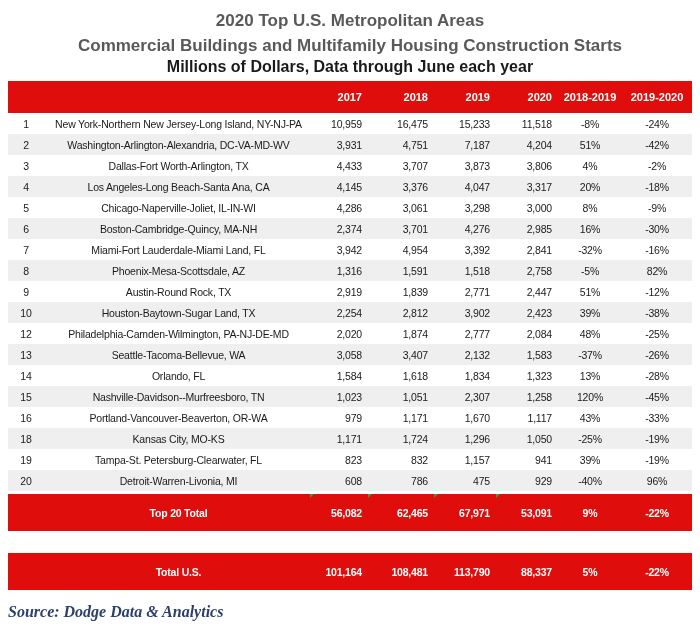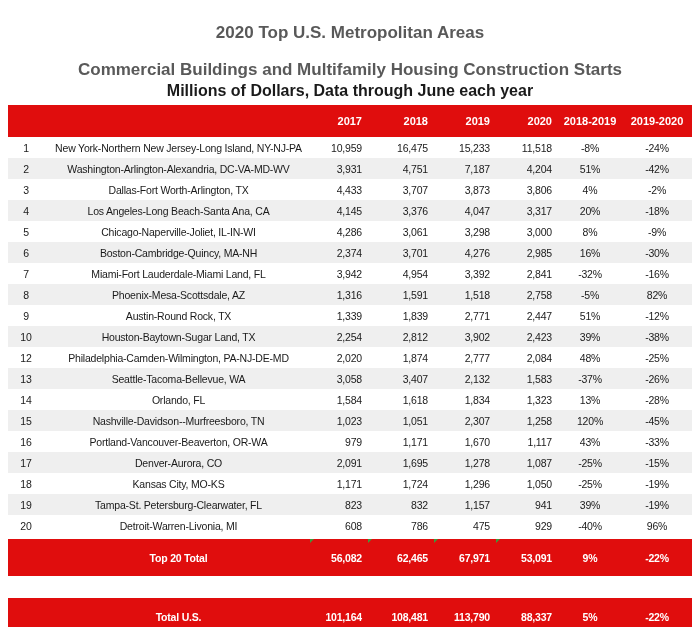--- a/index.html
+++ b/index.html
@@ -19,21 +19,20 @@
     font-family:"Liberation Sans", sans-serif;
     background:#ffffff;
     overflow:hidden;
   }
   .title-line{
     text-align:center;
     font-weight:bold;
     font-size:17px;
     line-height:25px;
     color:var(--title-gray);
-    margin-top:12px;
   }
   .units-line{
     text-align:center;
     font-weight:bold;
     font-size:16px;
     line-height:16px;
     color:var(--ink);
     margin-top:1px;
   }
   table.metro-table{
@@ -219,21 +218,21 @@
     <td class="num">1,591</td>
     <td class="num">1,518</td>
     <td class="num">2,758</td>
     <td class="pct">-5%</td>
     <td class="pct">82%</td>
   </tr>
 
   <tr class="data-row">
     <td class="rank">9</td>
     <td class="metro">Austin-Round Rock, TX</td>
-    <td class="num">1,339</td>
+    <td class="num">2,919</td>
     <td class="num">1,839</td>
     <td class="num">2,771</td>
     <td class="num">2,447</td>
     <td class="pct">51%</td>
     <td class="pct">-12%</td>
   </tr>
 
   <tr class="data-row">
     <td class="rank">10</td>
     <td class="metro">Houston-Baytown-Sugar Land, TX</td>
@@ -294,30 +293,20 @@
     <td class="rank">16</td>
     <td class="metro">Portland-Vancouver-Beaverton, OR-WA</td>
     <td class="num">979</td>
     <td class="num">1,171</td>
     <td class="num">1,670</td>
     <td class="num">1,117</td>
     <td class="pct">43%</td>
     <td class="pct">-33%</td>
   </tr>
 
-  <tr class="data-row">
-    <td class="rank">17</td>
-    <td class="metro">Denver-Aurora, CO</td>
-    <td class="num">2,091</td>
-    <td class="num">1,695</td>
-    <td class="num">1,278</td>
-    <td class="num">1,087</td>
-    <td class="pct">-25%</td>
-    <td class="pct">-15%</td>
-  </tr>
 
   <tr class="data-row">
     <td class="rank">18</td>
     <td class="metro">Kansas City, MO-KS</td>
     <td class="num">1,171</td>
     <td class="num">1,724</td>
     <td class="num">1,296</td>
     <td class="num">1,050</td>
     <td class="pct">-25%</td>
     <td class="pct">-19%</td>

